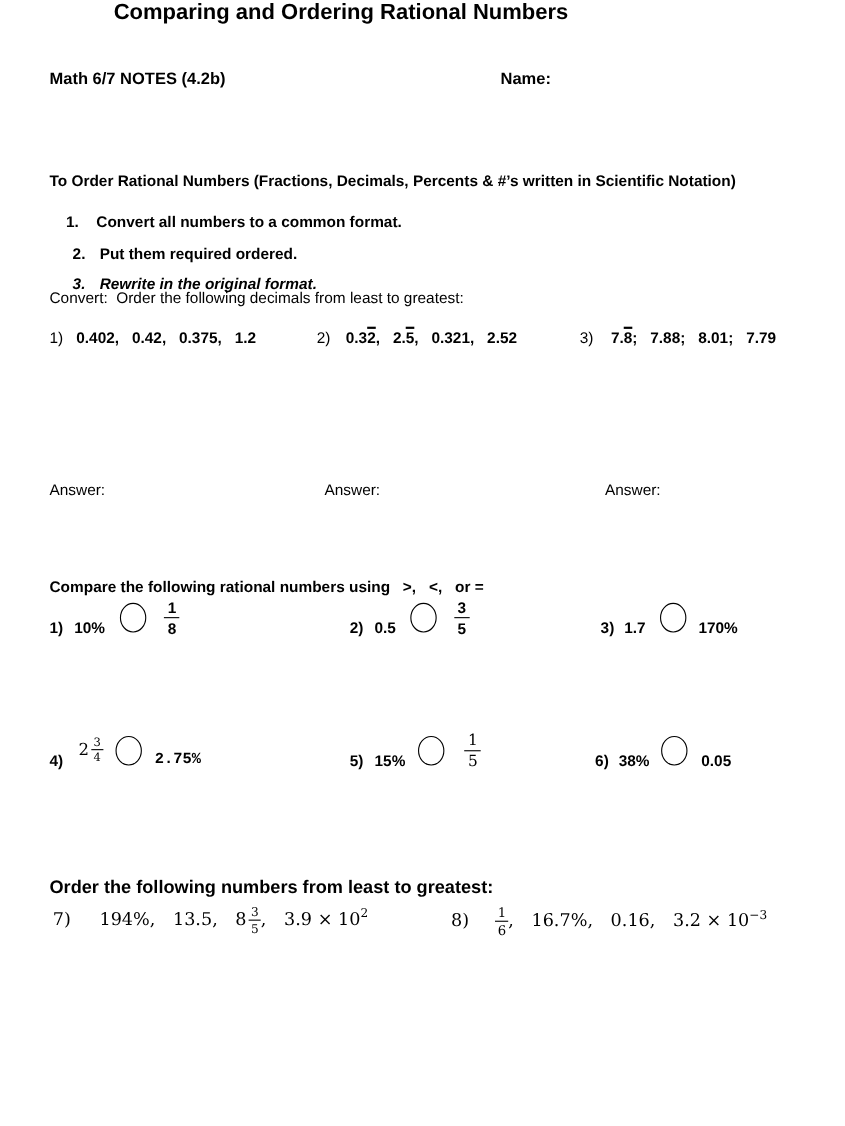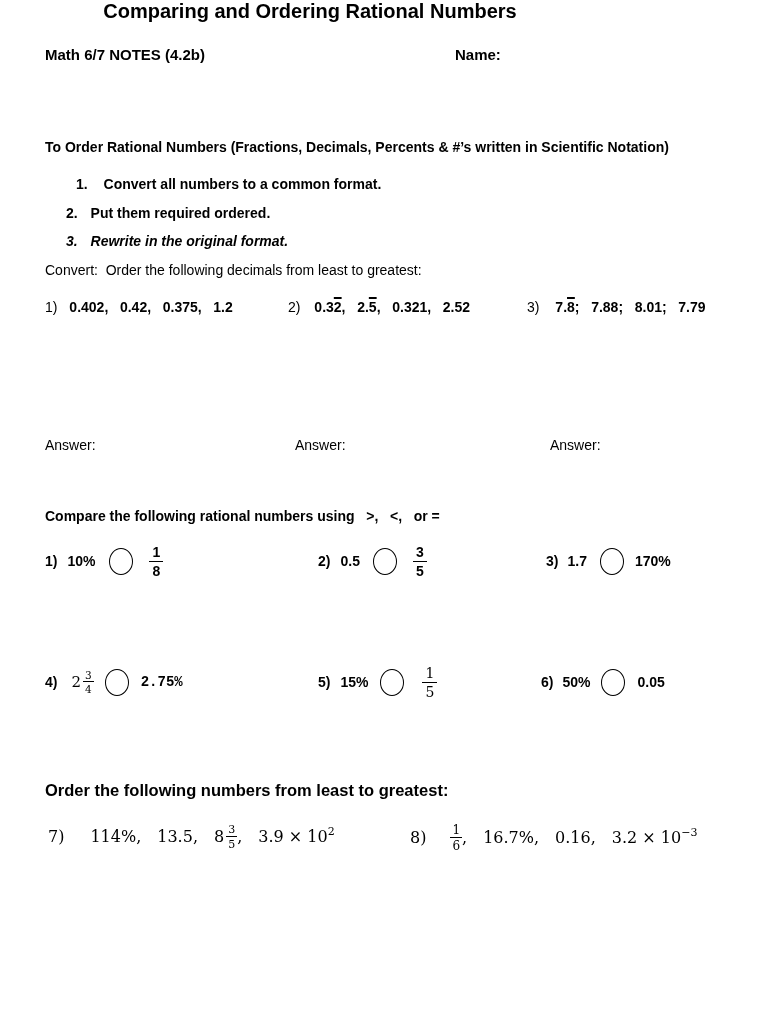--- a/index.html
+++ b/index.html
@@ -6,21 +6,21 @@
   html, body { margin: 0; padding: 0; }
   body {
     width: 768px; height: 1024px;
     background: #ffffff;
     color: #000;
     font-family: "Liberation Sans", sans-serif;
     position: relative;
     overflow: hidden;
   }
   .abs { position: absolute; }
-  .b { font-weight: bold; }
+  .b { font-weight: bold; margin-top: 17px; }
   .pre { white-space: pre; }
   .serif { font-family: "DejaVu Serif", "Liberation Serif", serif; }
   .fs14 { font-size: 14px; }
   .fs15 { font-size: 15px; }
   .fs16 { font-size: 16px; }
 
   .title {
     left: 0; top: 88; width: 620px;
     text-align: center;
     font-size: 20px; font-weight: bold;
@@ -57,21 +57,21 @@
 
 <div class="abs b fs15" style="left:45px; top:46px;">Math 6/7 NOTES (4.2b)</div>
 <div class="abs b fs15 row" style="left:455px; top:46px;">
   <span>Name:</span>
 </div>
 
 <div class="abs title">Comparing and Ordering Rational Numbers</div>
 
 <div class="abs b fs14" style="left:45px; top:139px;">To Order Rational Numbers (Fractions, Decimals, Percents &amp; #’s written in Scientific Notation)</div>
 
-<div class="abs b fs14" style="left:76px; top:176px;">
+<div class="abs b fs14" style="left:60px; top:176px;">
   <span>1.</span>
   <span style="margin-left:12px;">Convert all numbers to a common format.</span>
 </div>
 <div class="abs b fs14" style="left:66px; top:205px;">
   <span>2.</span>
   <span style="margin-left:9px;">Put them required ordered.</span>
 </div>
 <div class="abs b fs14" style="left:66px; top:233px;font-style:italic;">
   <span>3.</span>
   <span style="margin-left:9px;">Rewrite in the original format.</span>
@@ -136,29 +136,29 @@
   <span class="b">5)</span>
   <span class="b" style="margin-left:10px;">15%</span>
   <span class="circle" style="margin-left:12px;"></span>
   <span class="frac bigserif" style="margin-left:18px;">
     <span class="fn">1</span>
       <span class="fd">5</span>
   </span>
 </div>
 <div class="abs row fs14" style="left:541px; top:656px; height:52px;">
   <span class="b">6)</span>
-  <span class="b" style="margin-left:9px;">50%</span>
+  <span class="b" style="margin-left:9px;">38%</span>
   <span class="circle" style="margin-left:11px;"></span>
   <span class="b" style="margin-left:12px;">0.05</span>
 </div>
 
 <div class="abs b" style="left:45px; top:781px; font-size:16.5px;">Order the following numbers from least to greatest:</div>
 
 <div class="abs serif fs16" style="left:48px; top:824px;">
-  <span class="ordit" style="margin-right:26px;">7)</span><span class="ordit">114%,</span><span class="ordit">13.5,</span><span><span>8</span><span class="frac sm7">
+  <span class="ordit" style="margin-right:26px;">7)</span><span class="ordit">194%,</span><span class="ordit">13.5,</span><span><span>8</span><span class="frac sm7">
         <span class="fn">3</span>
         <span class="fd">5</span>
       </span></span><span class="ordit">,</span><span><span>3.9 × 10</span><sup class="exp">2</sup></span>
 </div>
 
 <div class="abs serif fs16" style="left:410px; top:824px;">
   <span class="ordit" style="margin-right:24px;">8)</span><span><span class="frac sm7" style="font-size:12px; margin-left:0;">
         <span class="fn">1</span>
         <span class="fd">6</span>
       </span></span><span class="ordit">,</span><span class="ordit">16.7%,</span><span class="ordit">0.16,</span><span><span>3.2 × 10</span><sup class="exp">−3</sup></span>

